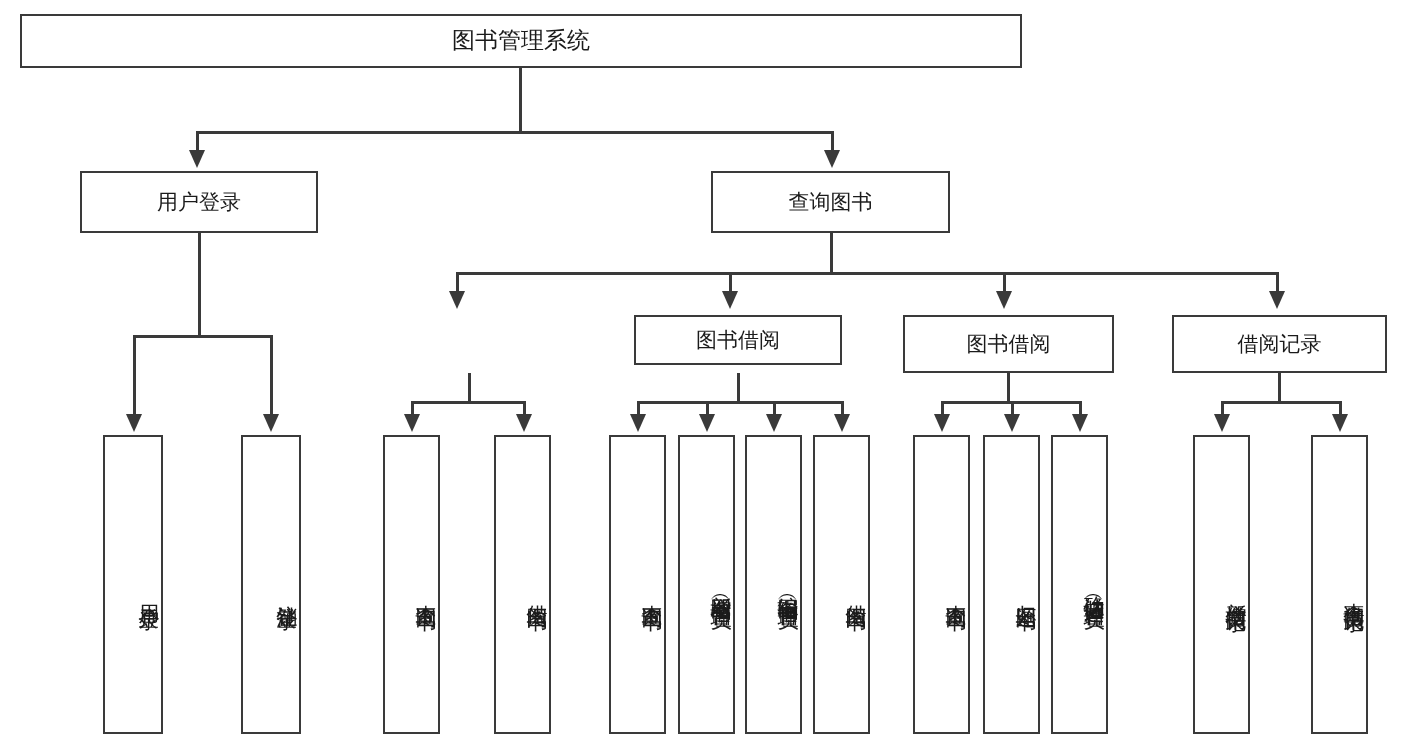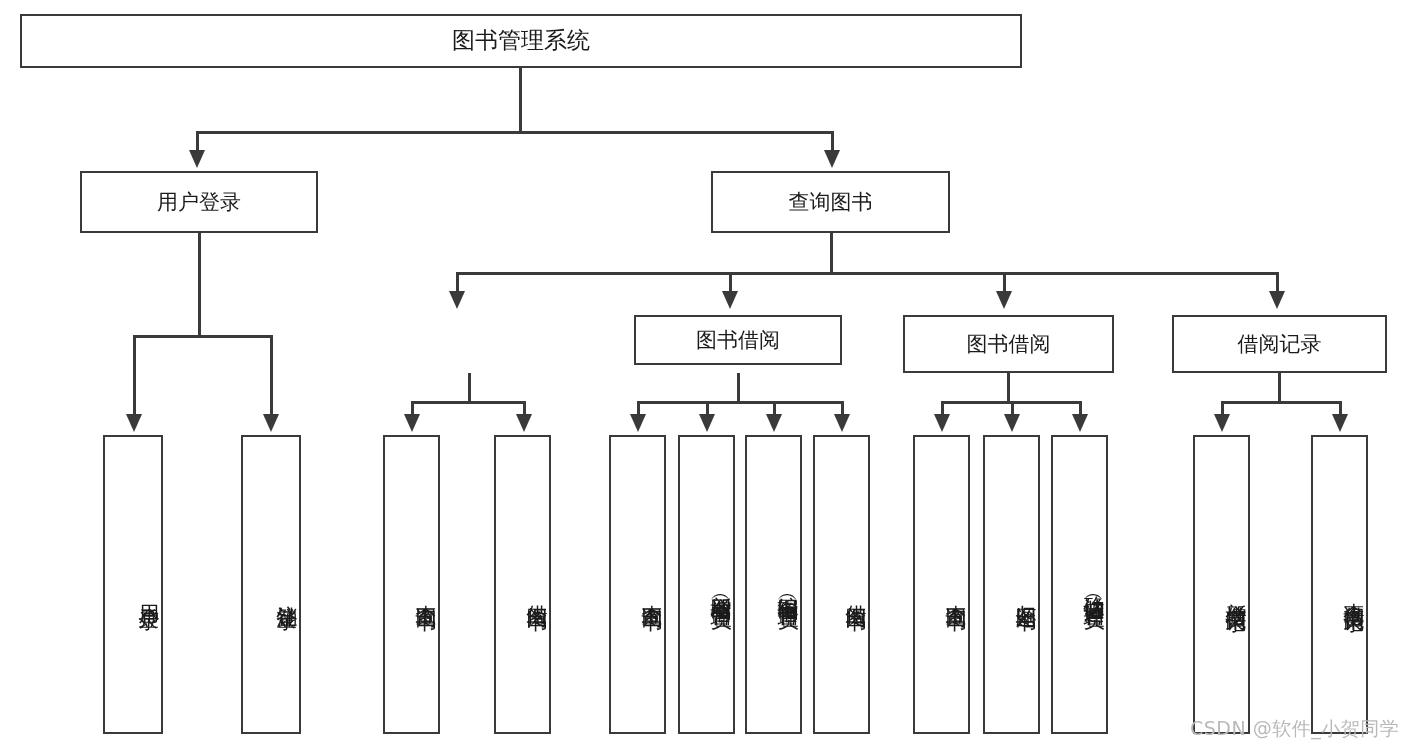--- a/index.html
+++ b/index.html
@@ -196,15 +196,14 @@
   <div class="conn v" style="left:1339px; top:401px; height:16px;"></div>
   <div class="arrow" style="left:1332px; top:414px;"></div>
 
   <div class="node leaf" style="left:1193px; top:435px; width:57px; height:299px;">
     <span>新增借阅记录</span>
   </div>
   <div class="node leaf" style="left:1311px; top:435px; width:57px; height:299px;">
     <span>查询借阅记录</span>
   </div>
 
-  <div class="watermark" style="left:1190px; top:716px;">CSDN @软件_小贺同学</div>
 
 </div>
 
 </body></html>

